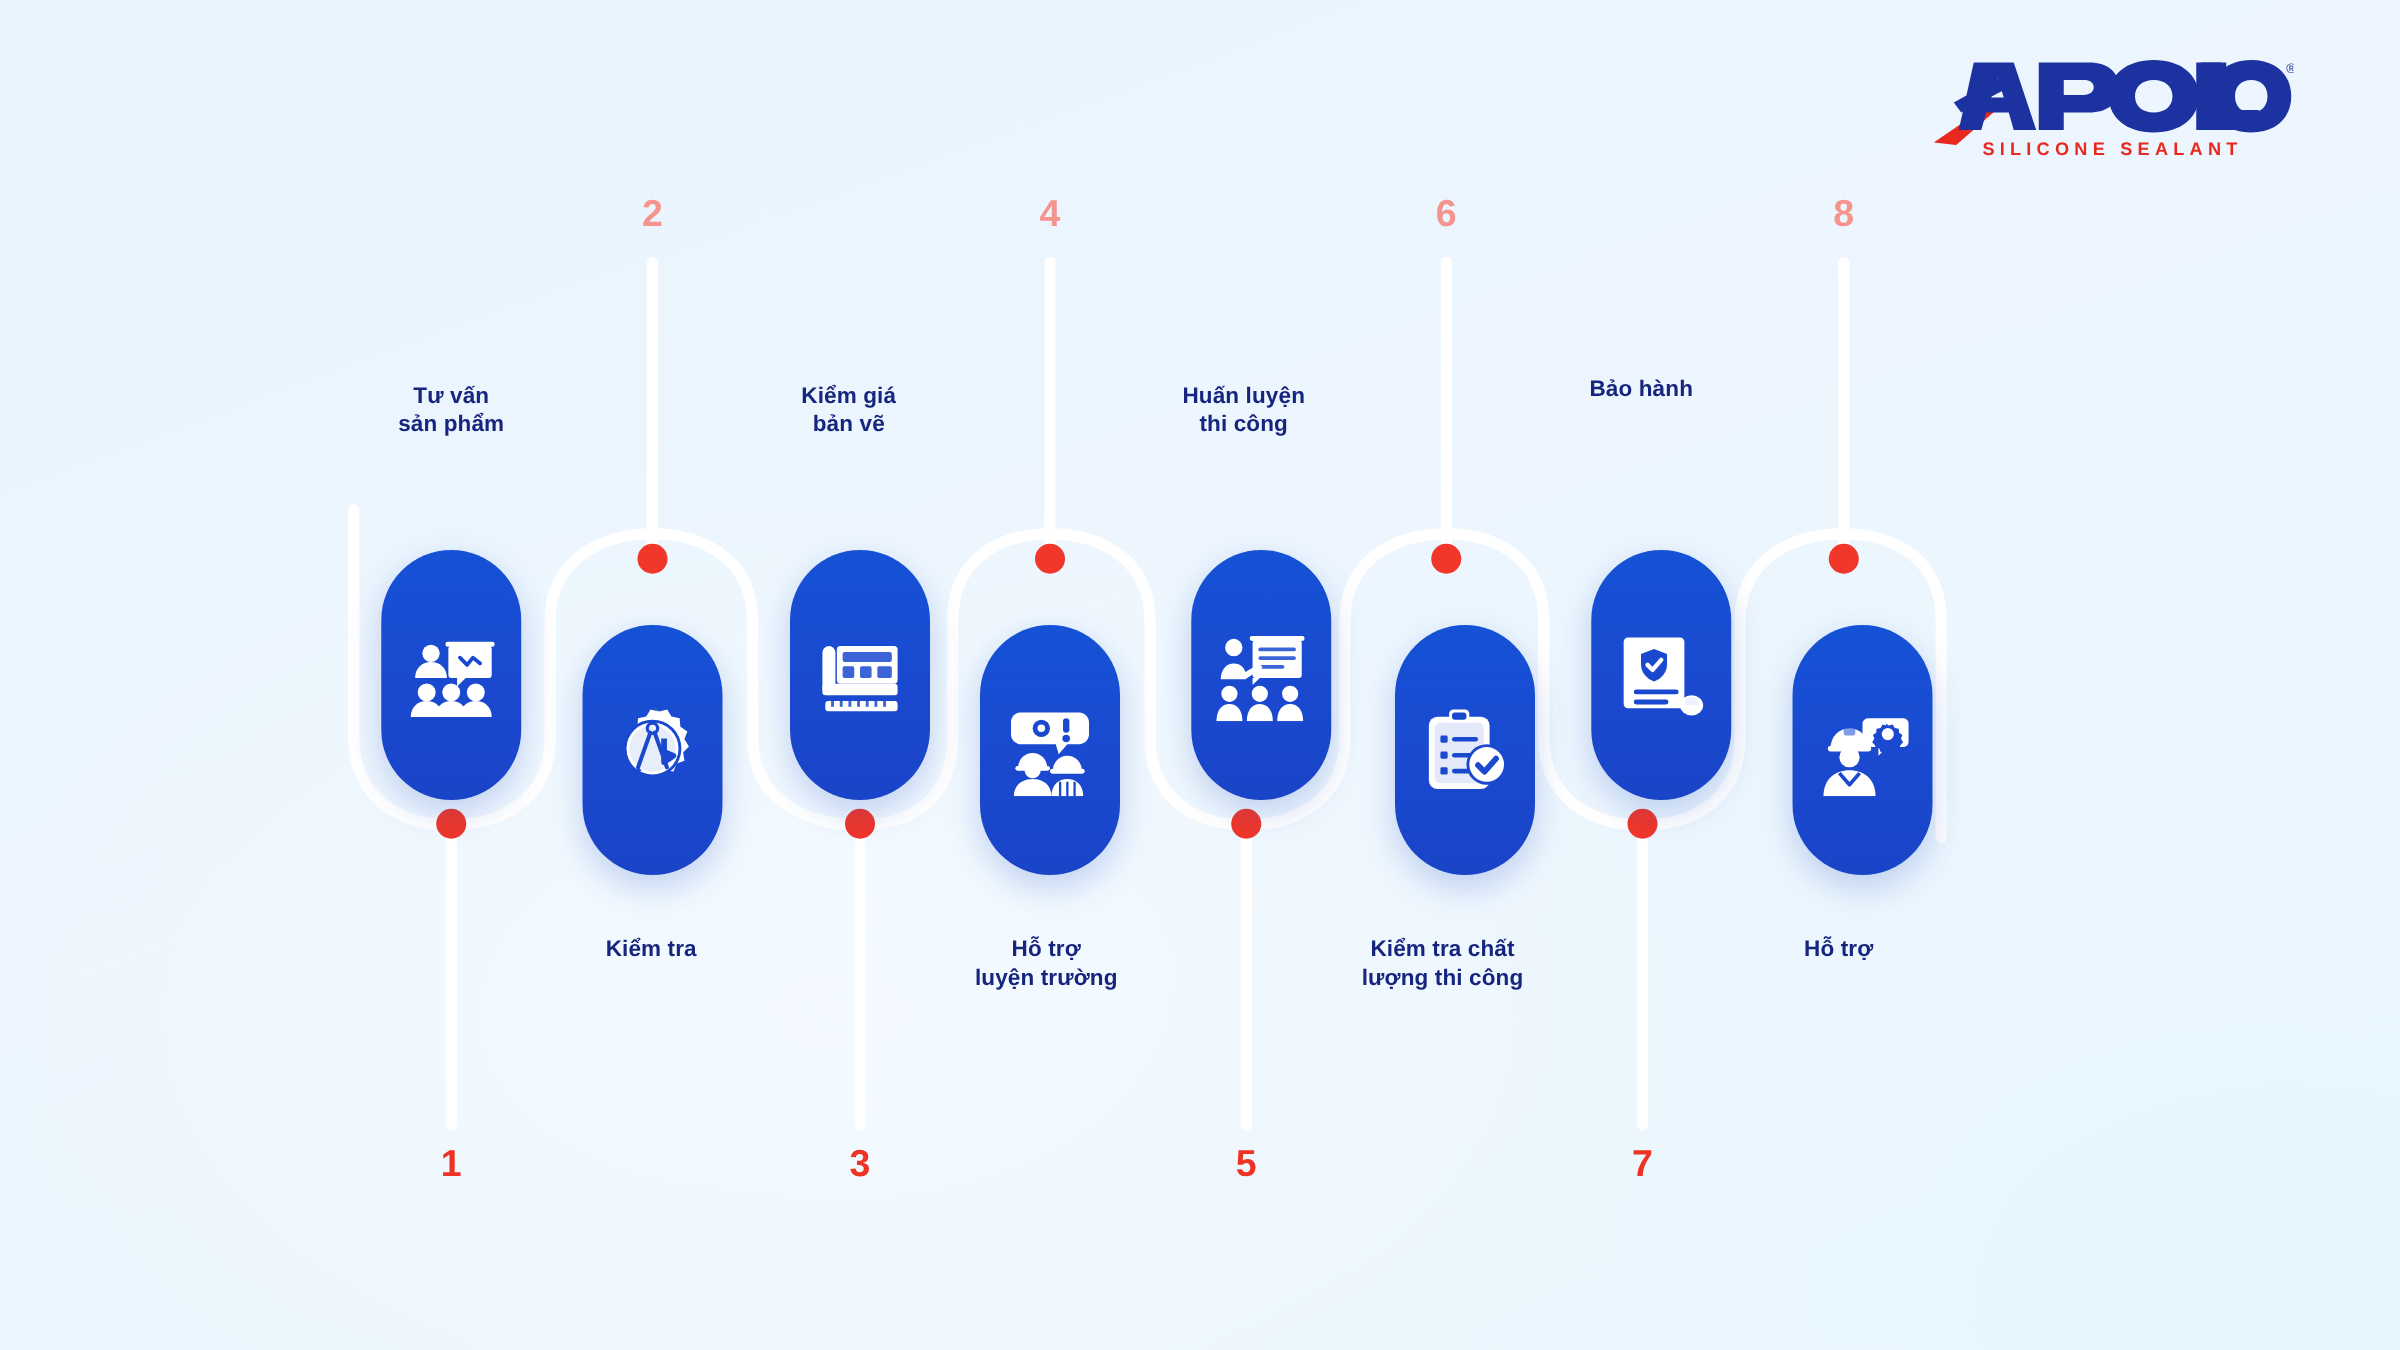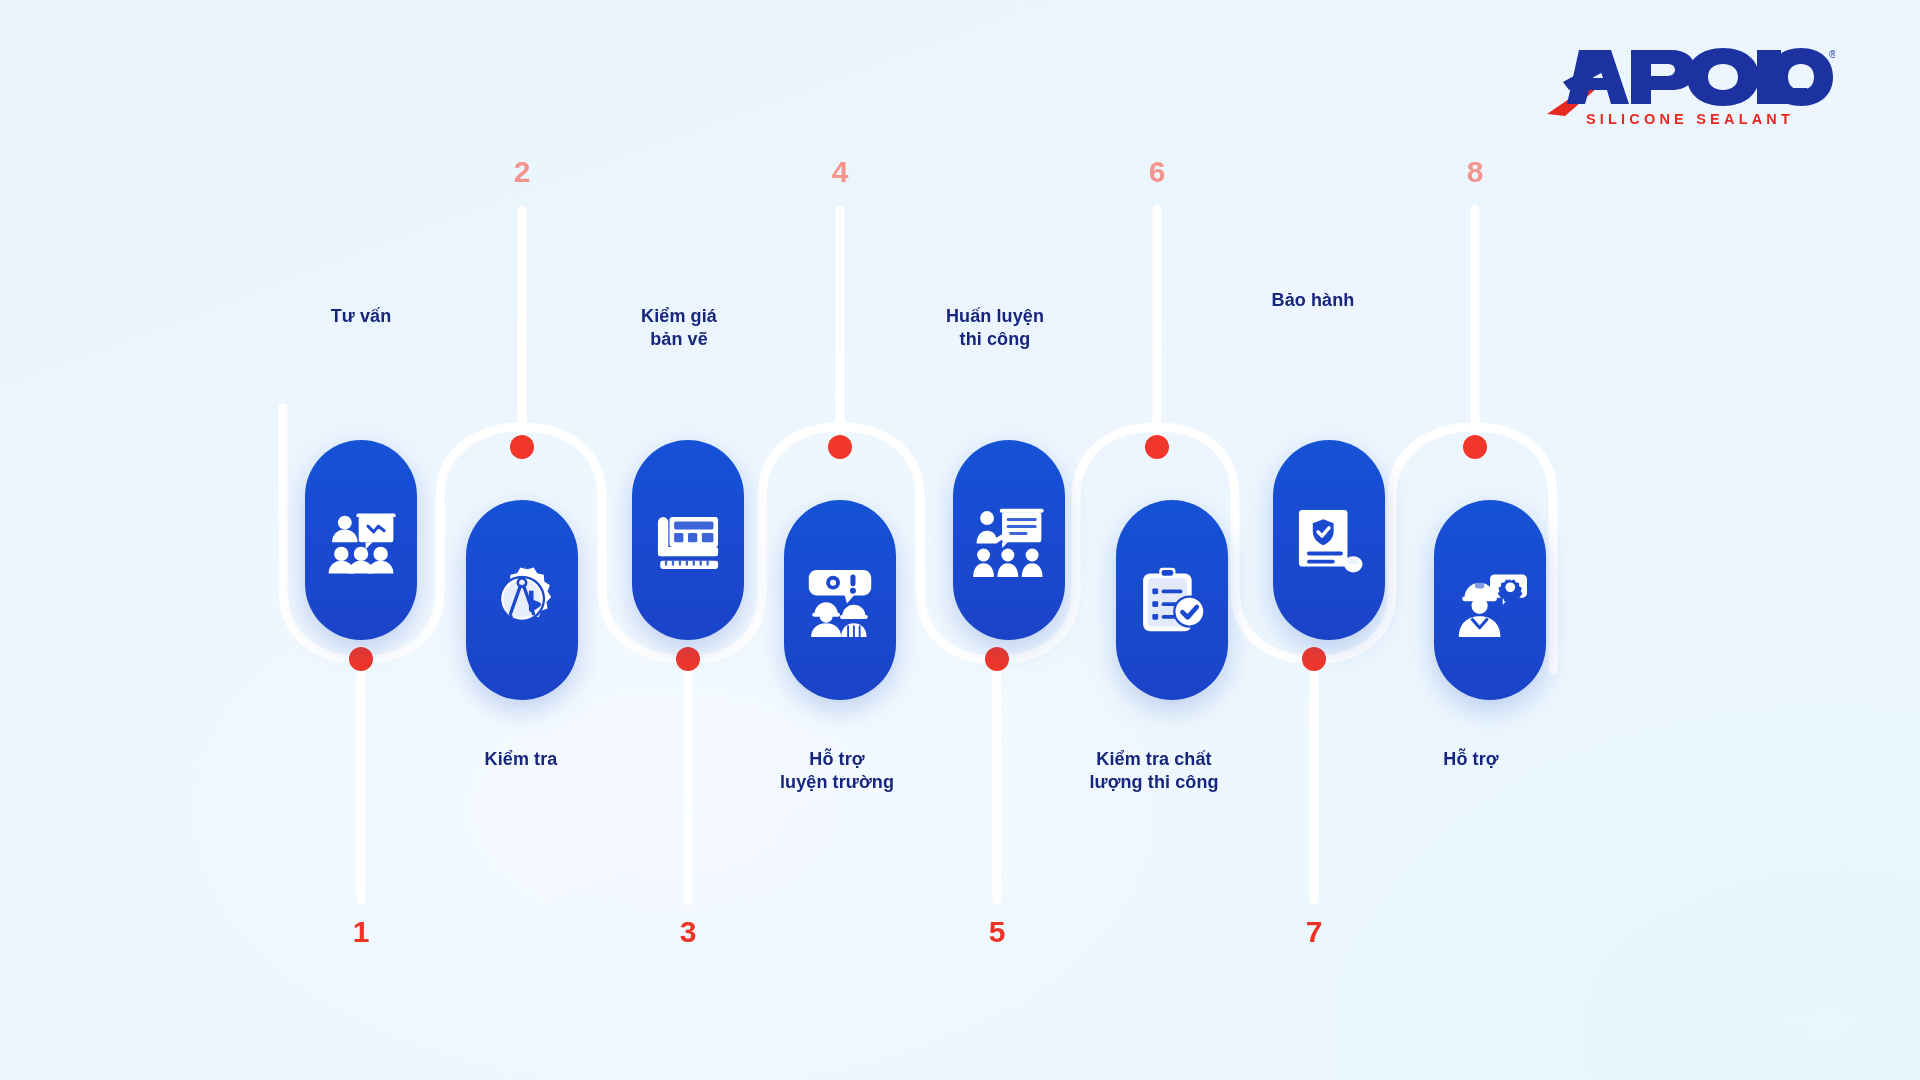--- a/index.html
+++ b/index.html
@@ -311,20 +311,21 @@
       <rect x="8" y="29" width="30" height="4" rx="2" fill="#fff"></rect>
       <rect x="19" y="16" width="8" height="6" rx="2" fill="#1a49cf" opacity="0.55"></rect>
       <circle cx="23" cy="37" r="7" fill="#fff"></circle>
       <path d="M5 64 c0-12 8-18 18-18 s18 6 18 18 z" fill="#fff"></path>
       <path d="M16 48 l7 8 l7 -8" stroke="#1a49cf" stroke-width="2.6" fill="none" stroke-linejoin="round"></path>
     </svg>
   </div>
 
   <div class="label" style="left:211px; top:305px;">
     <div>Tư vấn</div>
+    <div>sản phẩm</div>
   </div>
 
   <div class="label" style="left:371px; top:748px;">
     <div>Kiểm tra</div>
   </div>
 
   <div class="label" style="left:529px; top:305px;">
     <div>Kiểm giá</div>
     <div>bản vẽ</div>
   </div>
@@ -337,21 +338,21 @@
   <div class="label" style="left:1004px; top:748px;">
     <div>Kiểm tra chất</div>
     <div>lượng thi công</div>
   </div>
 
   <div class="label" style="left:845px; top:305px;">
     <div>Huấn luyện</div>
     <div>thi công</div>
   </div>
 
-  <div class="label" style="left:1163px; top:289px;">
+  <div class="label" style="left:1163px; top:300px;">
     <div>Bảo hành</div>
     <div></div>
   </div>
 
   <div class="label" style="left:1321px; top:748px;">
     <div>Hỗ trợ</div>
     <div></div>
   </div>
 
   <div class="num bottom" style="left:331px; top:915px;">1</div>

